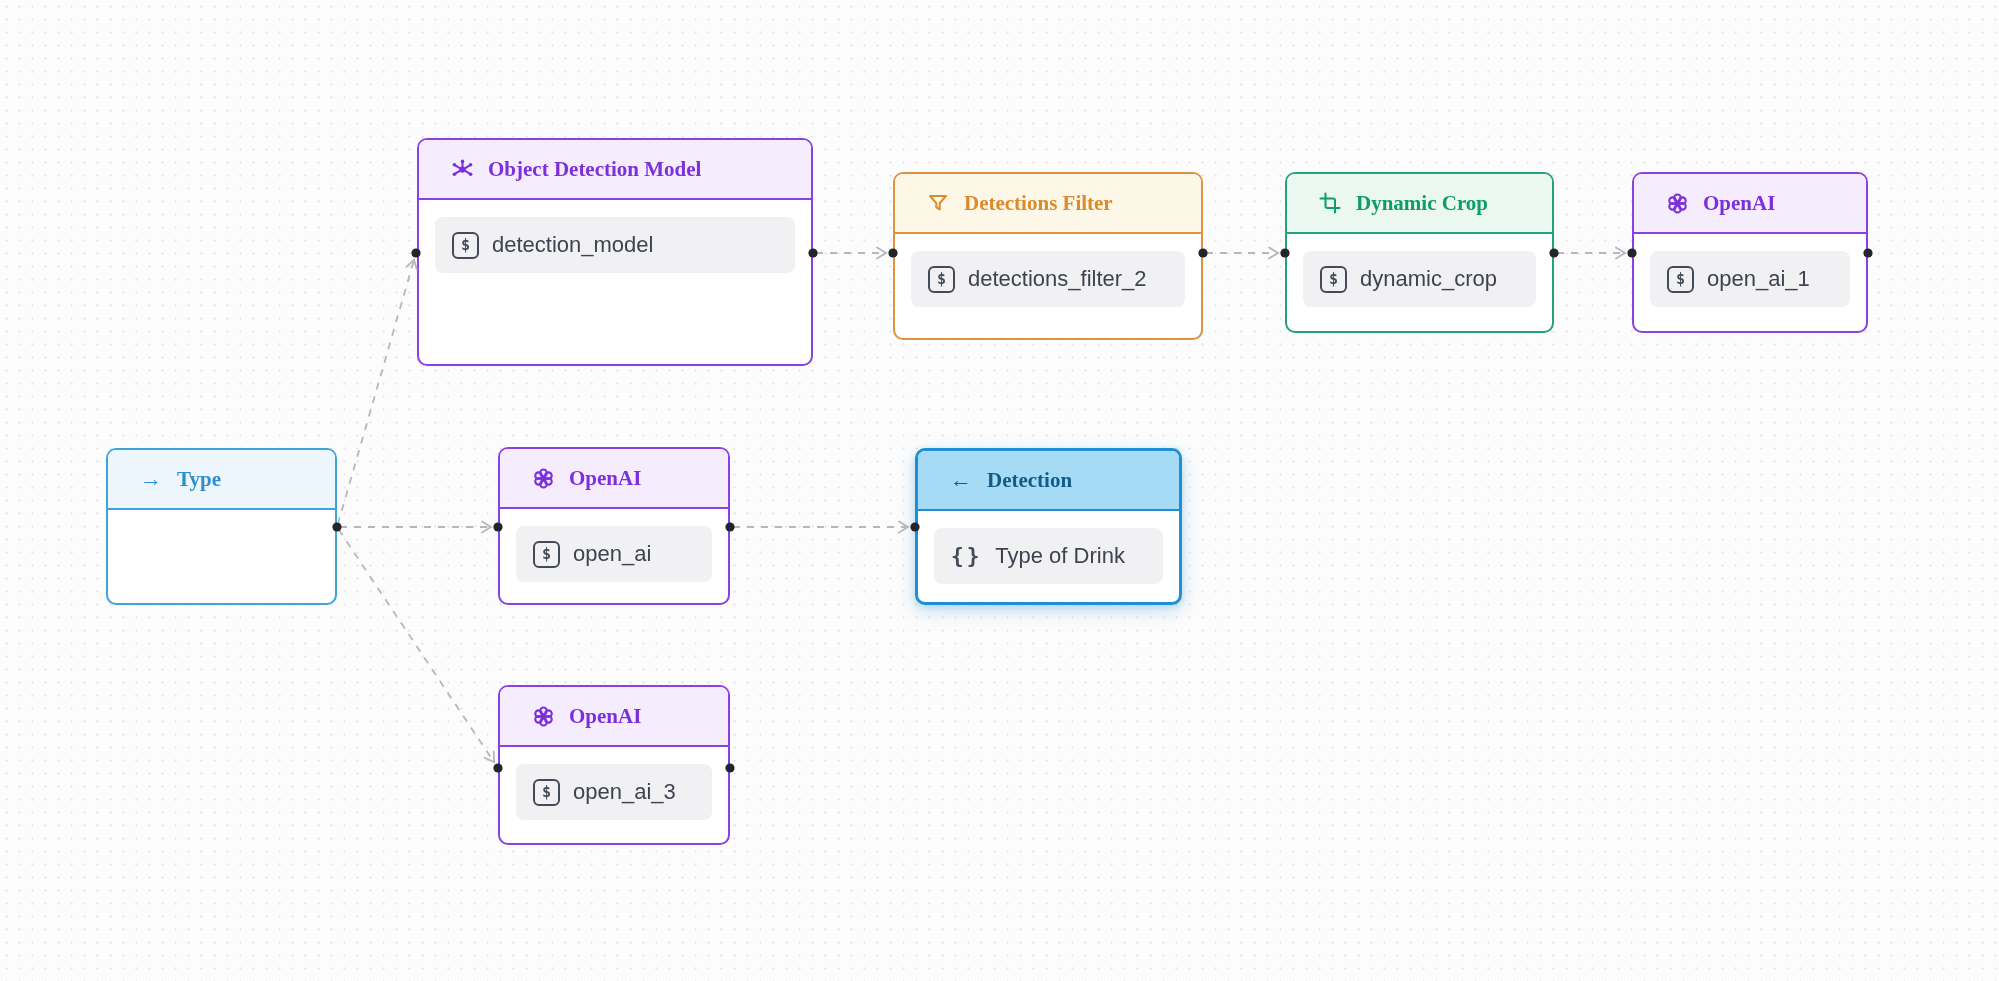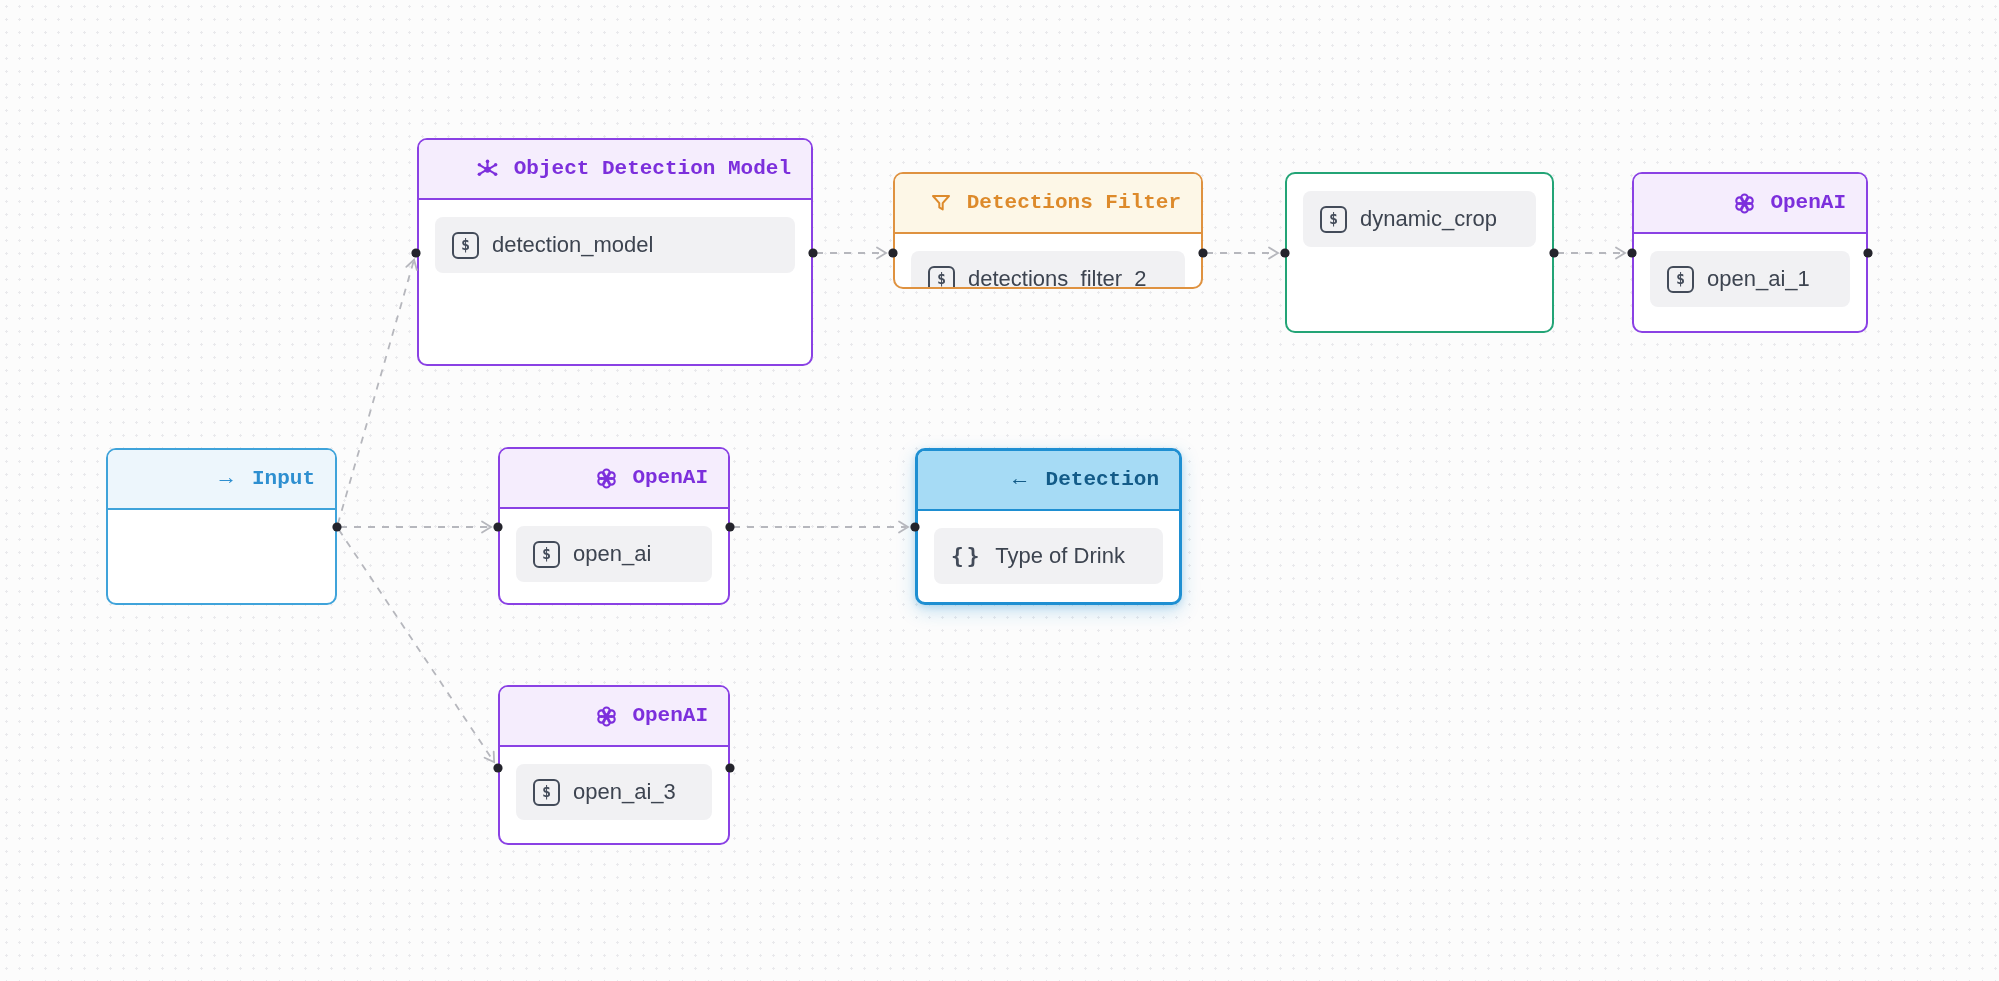--- a/index.html
+++ b/index.html
@@ -34,27 +34,26 @@
     border-width: 3px;
     box-shadow: 0 6px 18px rgba(30, 143, 210, 0.25), 0 2px 6px rgba(30,143,210,0.18);
   }
   .node-header {
     display: flex;
     align-items: center;
     gap: 13px;
     background: var(--hbg, #eee);
     color: var(--title, #333);
     border-bottom: 2px solid var(--border, #888);
-    padding: 15px 20px;
-    font-family: Liberation Mono, monospace;
+    padding: 15px 30px;
+    font-family: Liberation Serif, serif;
     font-size: 21px;
     font-weight: 600;
     line-height: 28px;
     white-space: nowrap;
-    justify-content: flex-end;
   }
   .node.selected .node-header { border-bottom-width: 2px; }
   .hicon {
     display: inline-flex;
     align-items: center;
     justify-content: center;
     width: 26px; height: 26px;
     flex: 0 0 auto;
     font-size: 22px;
     font-weight: 500;
@@ -138,21 +137,21 @@
       <circle cx="498" cy="527" r="4.6" fill="#24242c"></circle>
       <circle cx="730" cy="527" r="4.6" fill="#24242c"></circle>
       <circle cx="915" cy="527" r="4.6" fill="#24242c"></circle>
       <circle cx="498" cy="768" r="4.6" fill="#24242c"></circle>
       <circle cx="730" cy="768" r="4.6" fill="#24242c"></circle>
     </svg>
 
   <div class="node" style="left: 106px; top: 448px; width: 231px; height: 157px; --border: #3fa3da; --hbg: #edf6fc; --title: #2e8fd0;">
     <div class="node-header">
       <span class="hicon">→</span>
-      <span class="htitle">Input</span>
+      <span class="htitle">Type</span>
     </div>
   </div>
 
   <div class="node" style="left: 417px; top: 138px; width: 396px; height: 228px; --border: #8a41e4; --hbg: #f5edfd; --title: #7c2fdc;">
     <div class="node-header">
       <span class="hicon">
         <svg width="25" height="25" viewBox="0 0 24 24" fill="none" stroke="currentColor" stroke-width="2" stroke-linecap="round">
           <circle cx="12" cy="12" r="3" fill="currentColor" stroke="none"></circle>
           <path d="M12 9V5.5"></path>
             <path d="M14.6 10.6l4-2.3"></path>
@@ -171,40 +170,49 @@
     <div class="node-body">
       <div class="pill">
         <span class="picon">
             <span class="dollar-box">$</span>
           </span>
         <span>detection_model</span>
       </div>
     </div>
   </div>
 
-  <div class="node" style="left: 893px; top: 172px; width: 310px; height: 117px; --border: #df9240; --hbg: #fdf7e7; --title: #dd8a2b;">
+  <div class="node" style="left: 893px; top: 172px; width: 310px; height: 168px; --border: #df9240; --hbg: #fdf7e7; --title: #dd8a2b;">
     <div class="node-header">
       <span class="hicon">
         <svg width="24" height="24" viewBox="0 0 24 24" fill="none" stroke="currentColor" stroke-width="2" stroke-linecap="round" stroke-linejoin="round">
           <path d="M4 5h16l-6.3 7.2v6.3l-3.4-2.1v-4.2z"></path>
         </svg>
       </span>
       <span class="htitle">Detections Filter</span>
     </div>
     <div class="node-body">
       <div class="pill">
         <span class="picon">
             <span class="dollar-box">$</span>
           </span>
         <span>detections_filter_2</span>
       </div>
     </div>
   </div>
 
   <div class="node" style="left: 1285px; top: 172px; width: 269px; height: 161px; --border: #23a476; --hbg: #eaf8f1; --title: #0d9d66;">
+    <div class="node-header">
+      <span class="hicon">
+        <svg width="24" height="24" viewBox="0 0 24 24" fill="none" stroke="currentColor" stroke-width="2" stroke-linecap="round" stroke-linejoin="round">
+          <path d="M7.5 2.5v12.5a2 2 0 0 0 2 2h12"></path>
+          <path d="M2.5 7.5h12.5a2 2 0 0 1 2 2v12"></path>
+        </svg>
+      </span>
+      <span class="htitle">Dynamic Crop</span>
+    </div>
     <div class="node-body">
       <div class="pill">
         <span class="picon">
             <span class="dollar-box">$</span>
           </span>
         <span>dynamic_crop</span>
       </div>
     </div>
   </div>
 

